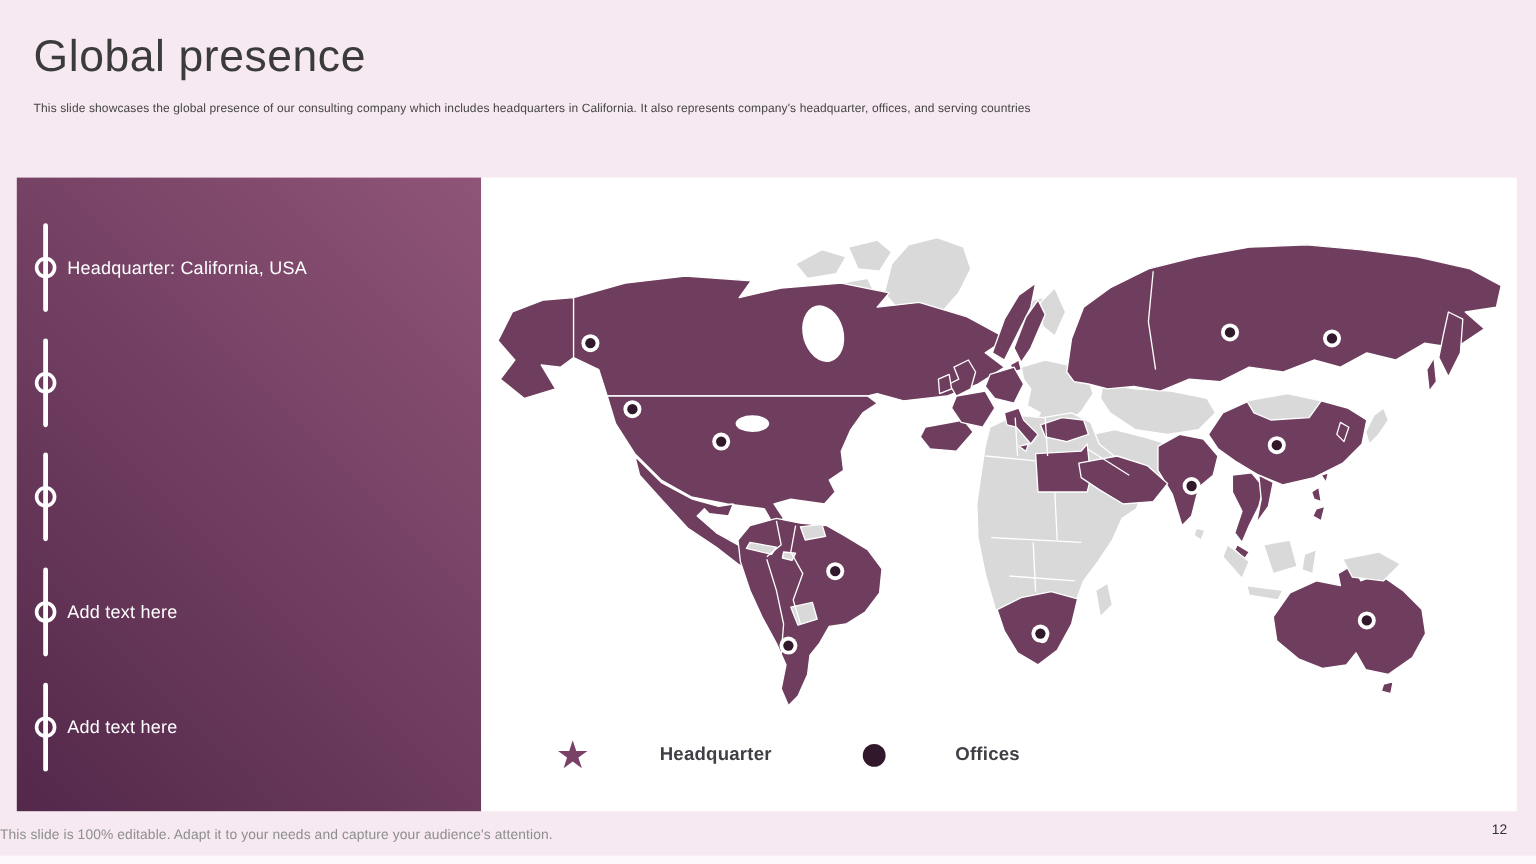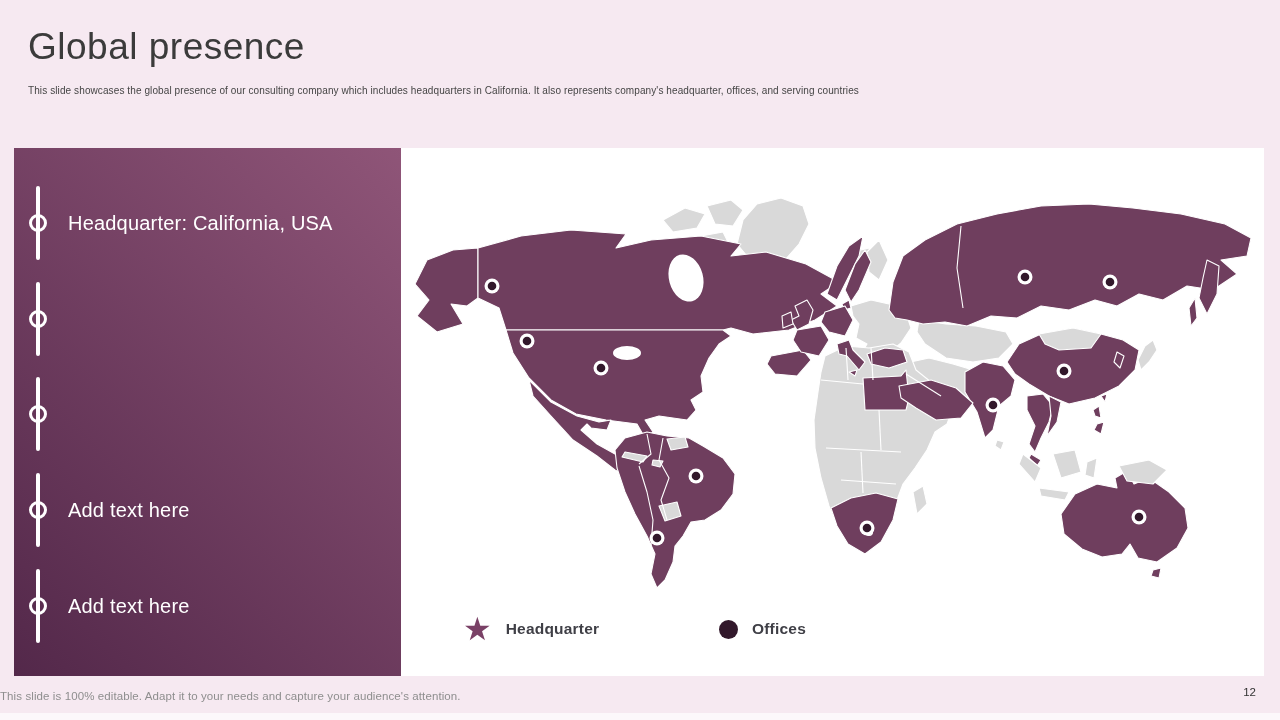--- a/index.html
+++ b/index.html
@@ -19,35 +19,35 @@
             letter-spacing:.1px;}
 
   
   .sidebar{position:absolute;left:14px;top:148px;width:387px;height:528px;
            background:linear-gradient(45deg,var(--sb-from) 0%,var(--sb-to) 100%);}
   .sb-item{position:absolute;left:0;width:100%;height:78px;}
   .sb-item .tl-line{position:absolute;left:22px;top:2px;width:4px;height:74px;
                     background:#fff;border-radius:2px;}
   .sb-item .tl-dot{position:absolute;left:15px;top:30px;width:18px;height:18px;
                    border:3.5px solid #fff;border-radius:50%;background:transparent;}
-  .sb-item .sb-text{position:absolute;left:54px;top:0;height:78px;display:flex;
-                    align-items:center;color:#fff;font-size:20px;letter-spacing:.2px;}
+  .sb-item .sb-text{position:absolute;left:42px;top:0;height:78px;display:flex;
+                    align-items:center;color:#fff;font-size:15px;letter-spacing:.2px;}
   .sb-item:nth-of-type(1){top:36px;}
   .sb-item:nth-of-type(2){top:132px;}
   .sb-item:nth-of-type(3){top:227px;}
   .sb-item:nth-of-type(4){top:323px;}
   .sb-item:nth-of-type(5){top:419px;}
 
   
   .map-panel{position:absolute;left:401px;top:148px;width:863px;height:528px;
              background:var(--panel);}
   .map-panel svg{position:absolute;left:0;top:0;}
 
   .legend-item{position:absolute;top:460px;display:flex;align-items:center;gap:14px;height:42px;}
-  .legend-item .label{font-size:15.5px;font-weight:bold;color:#3F3F46;letter-spacing:.2px;}
+  .legend-item .label{font-size:15.5px;font-weight:bold;color:#3F3F46;letter-spacing:.2px;margin-left:44px;}
   .star{font-size:32px;line-height:32px;color:var(--star);}
   .dot{width:19px;height:19px;border-radius:50%;}
   .dot.offices{background:var(--dark-dot);}
   .dot.serving{background:var(--plum);}
   .legend-hq{left:62px;}
   .legend-offices{left:318px;text-align:center;}
   .legend-serving{left:576px;}
 
   .footer{position:absolute;left:0;top:690px;width:100%;text-align:left;
           font-size:11.5px;color:var(--footer-text);letter-spacing:.1px;}

